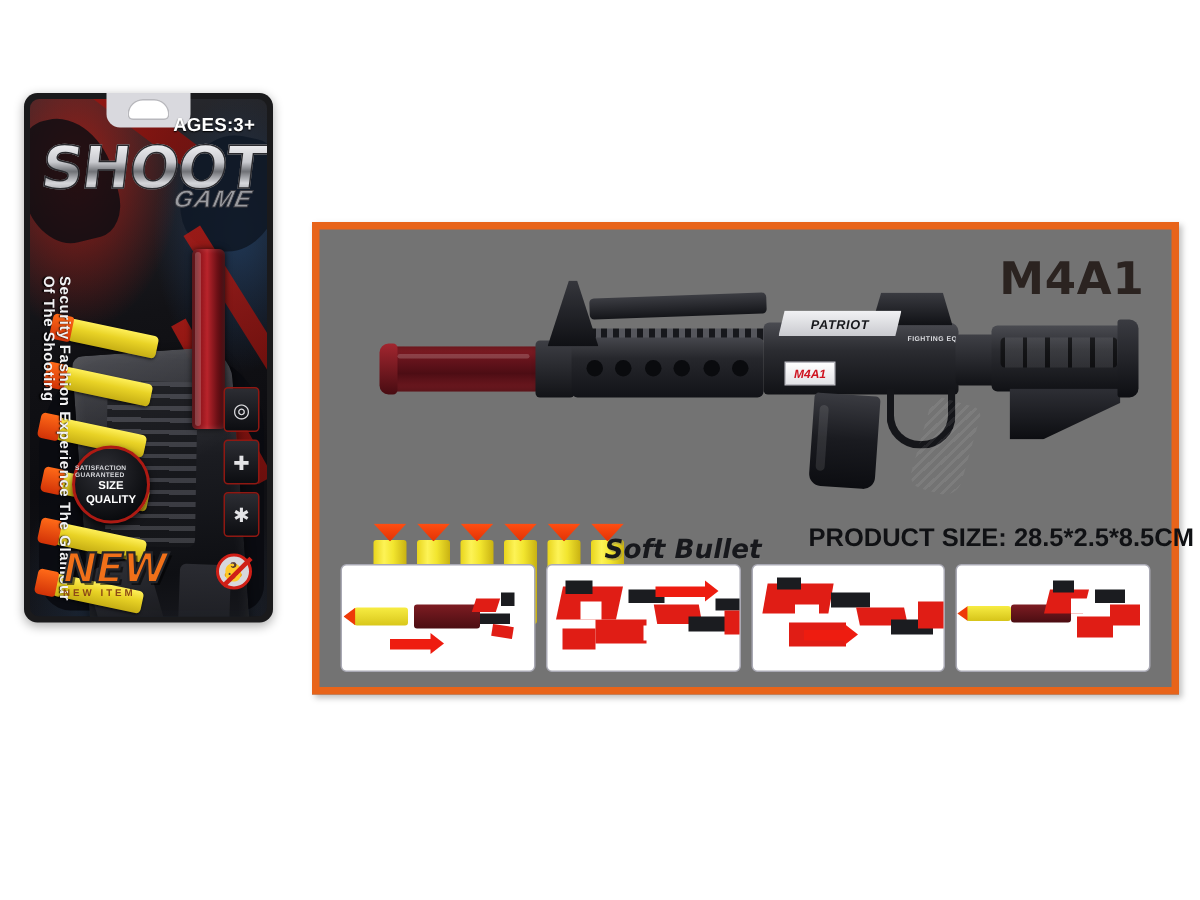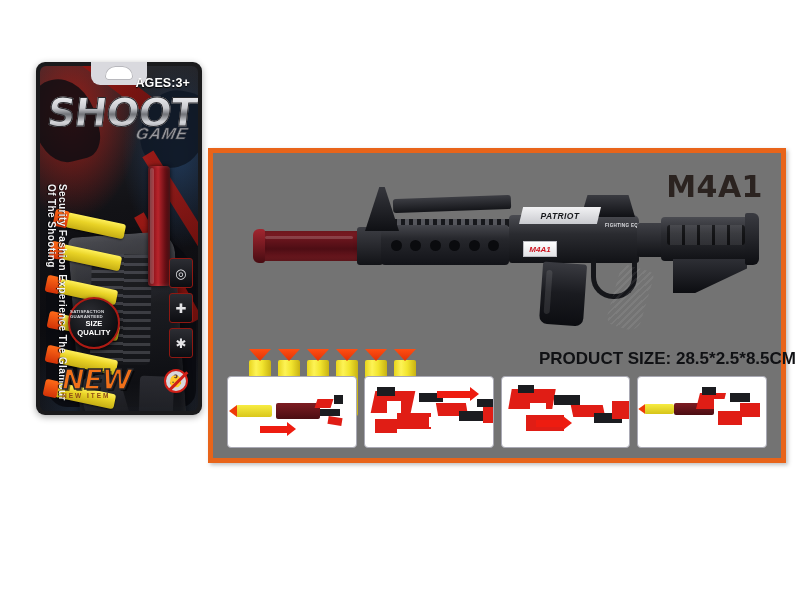--- a/index.html
+++ b/index.html
@@ -4,21 +4,21 @@
 <style>
   * { box-sizing: border-box; margin:0; padding:0; }
   body {
     width:800px; height:600px; background:#ffffff;
     font-family:"Liberation Sans", sans-serif; overflow:hidden; position:relative;
   }
   #stage { position:absolute; inset:0; }
 
   
   .pkg {
-    position:absolute; left:36px; top:62px; width:166px; height:353px;
+    position:absolute; left:16px; top:62px; width:166px; height:353px;
     background:#1a1a1c; border-radius:9px;
     box-shadow:0 2px 7px rgba(0,0,0,.33);
     overflow:hidden;
   }
   .pkg-card {
     position:absolute; inset:4px; border-radius:6px; overflow:hidden;
     background:
       radial-gradient(ellipse 70% 50% at 20% 14%, rgba(175,28,20,.85) 0%, rgba(120,18,14,0) 62%),
       radial-gradient(ellipse 60% 45% at 88% 26%, rgba(33,62,98,.8) 0%, rgba(20,36,58,0) 60%),
       radial-gradient(ellipse 80% 40% at 50% 96%, rgba(38,72,110,.55) 0%, rgba(12,16,24,0) 70%),
@@ -515,20 +515,21 @@
         <div class="bullet">
             <div class="tip"></div>
             <div class="body"></div>
           </div>
         <div class="bullet">
             <div class="tip"></div>
             <div class="body"></div>
           </div>
       </div>
 
+      <div class="soft-bullet">Soft Bullet</div>
       <div class="pcs">6 PCS</div>
 
       <div class="prod-size">PRODUCT SIZE:  28.5*2.5*8.5CM</div>
 
       <div class="steps">
 
         <div class="step">
           <span class="s1-dart"></span>
           <span class="s1-barrel"></span>
           <span class="s1-gunbit">

